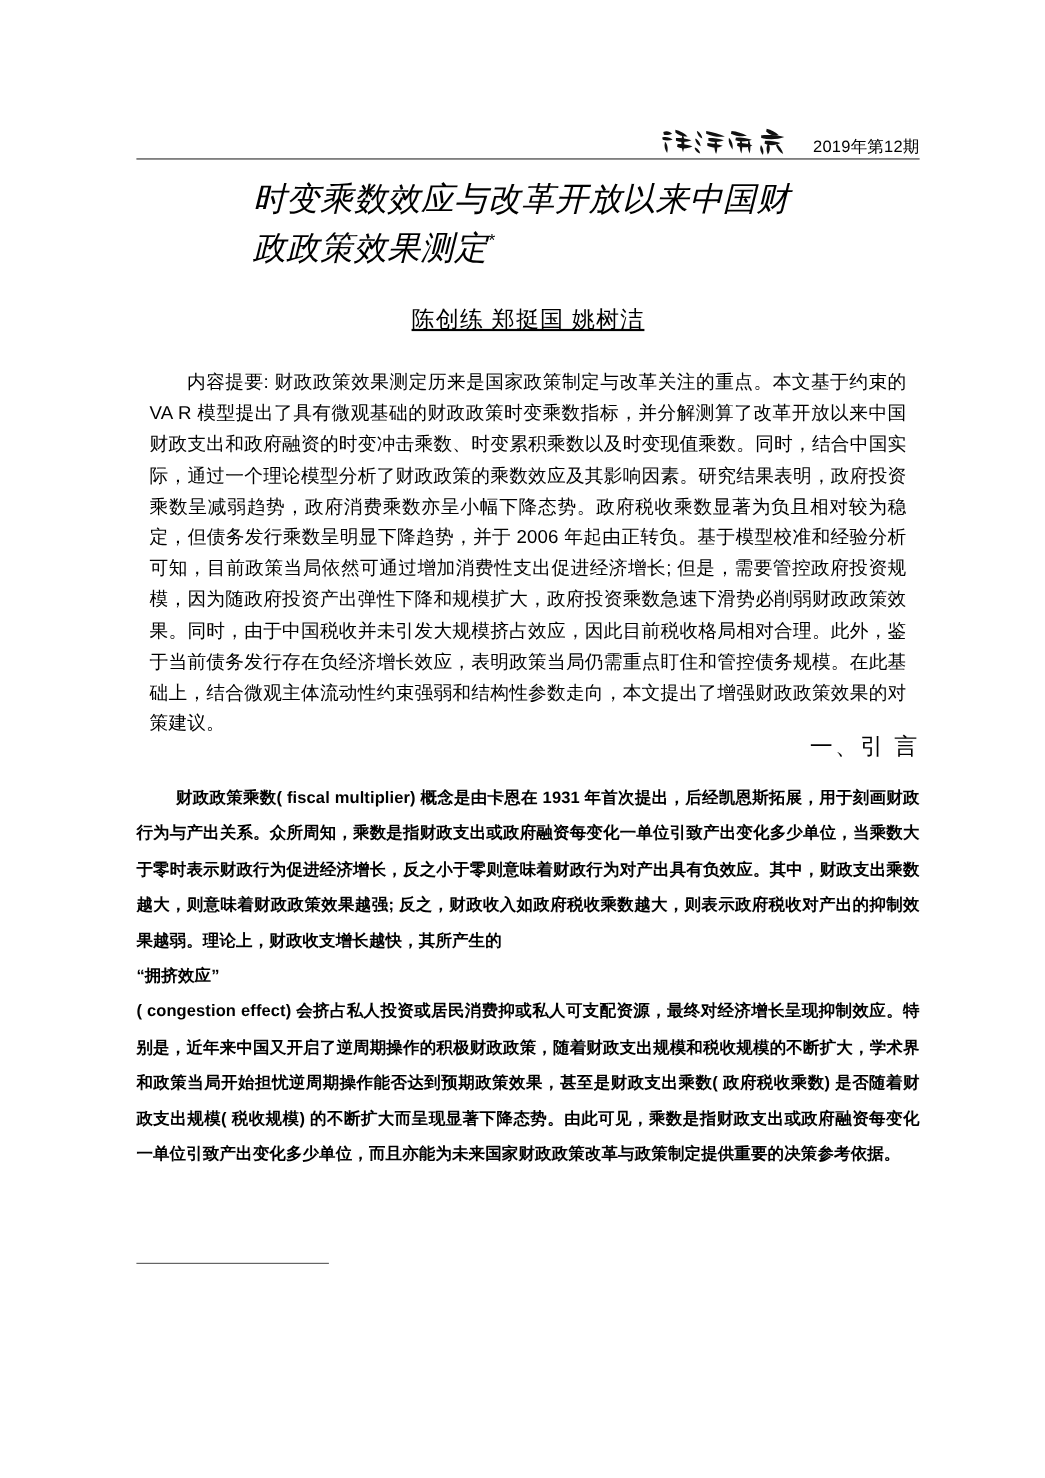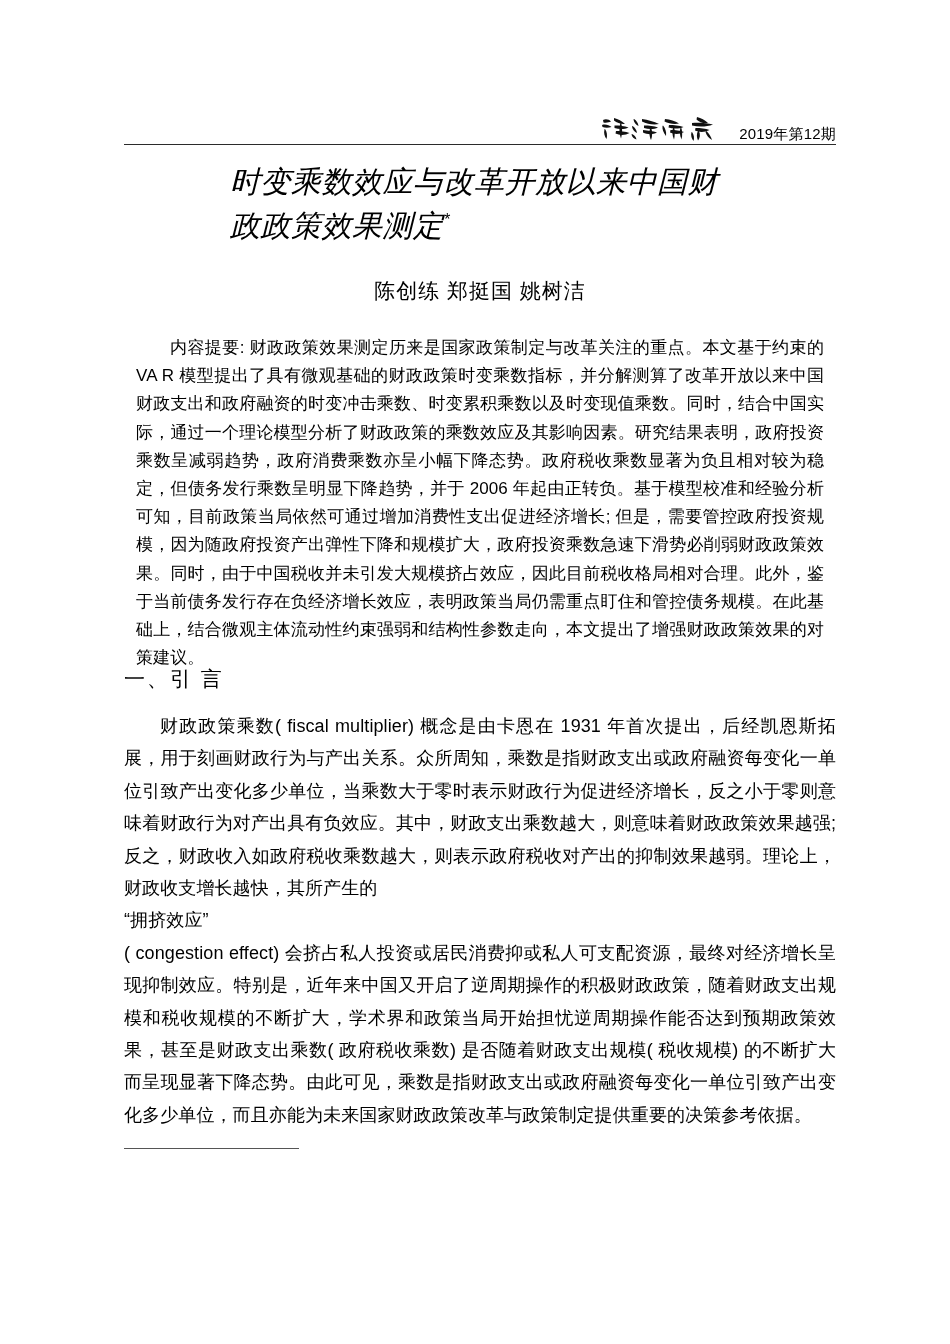--- a/index.html
+++ b/index.html
@@ -93,20 +93,21 @@
 
   .authors {
     position: absolute;
     left: 0;
     top: 276px;
     width: 712px;
     text-align: center;
     font-size: 21px;
     line-height: 30px;
     letter-spacing: 1px;
+    text-decoration: underline;
   }
 
   
   .abstract {
     position: absolute;
     left: 0;
     top: 322px;
     width: 712px;
   }
   .abstract p {
@@ -129,40 +130,41 @@
     letter-spacing: 0.1px;
   }
   .kw-gap { display: inline-block; width: 20px; }
 
   
   .section-heading {
     position: absolute;
     left: 0;
     top: 663px;
     width: 712px;
-    text-align: left;
+    text-align: right;
     font-size: 21px;
     line-height: 32px;
     letter-spacing: 2px;
   }
 
   
   .body-text {
     position: absolute;
     left: 0;
     top: 710px;
     width: 712px;
   }
   .body-text p {
     margin: 0;
-    font-size: 18px;
+    font-size: 15px;
     line-height: 32.4px;
     text-align: justify;
     text-justify: inter-ideograph;
     letter-spacing: 0.1px;
+    font-weight: bold;
   }
   .body-text p.indent {
     text-indent: 36px;
   }
   .body-text p.nojustify {
     text-align: left;
   }
 
   
   .footnote-rule {

